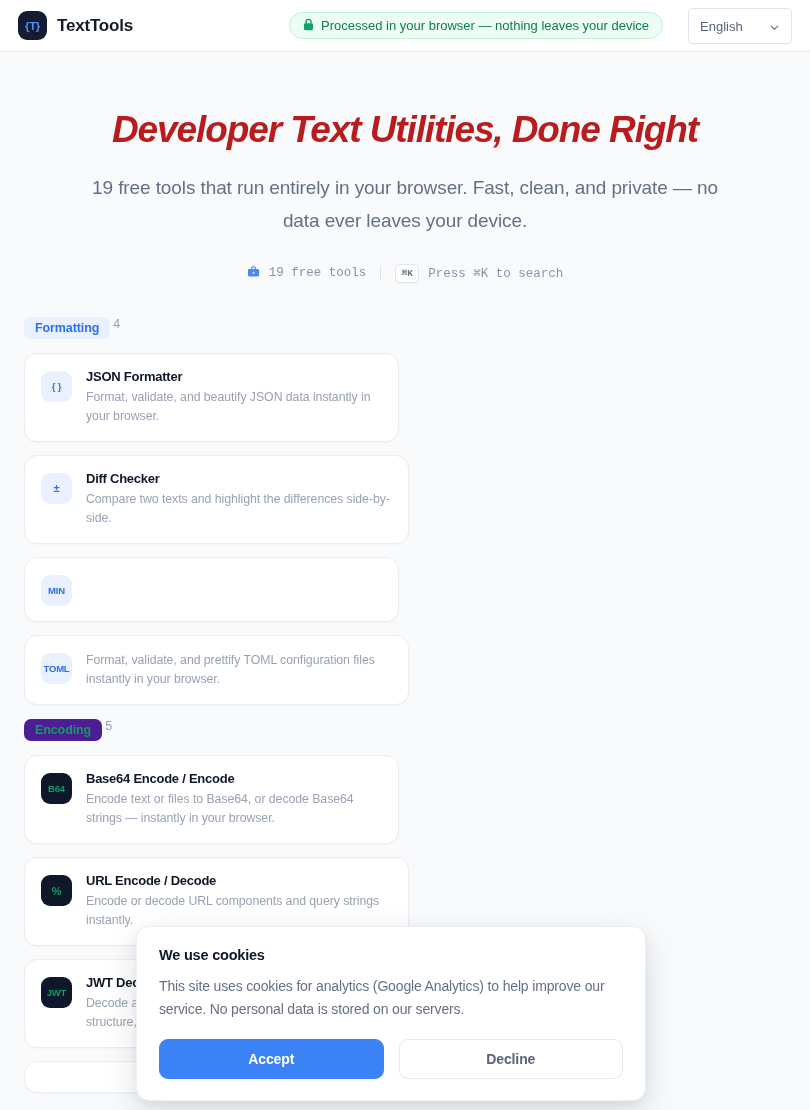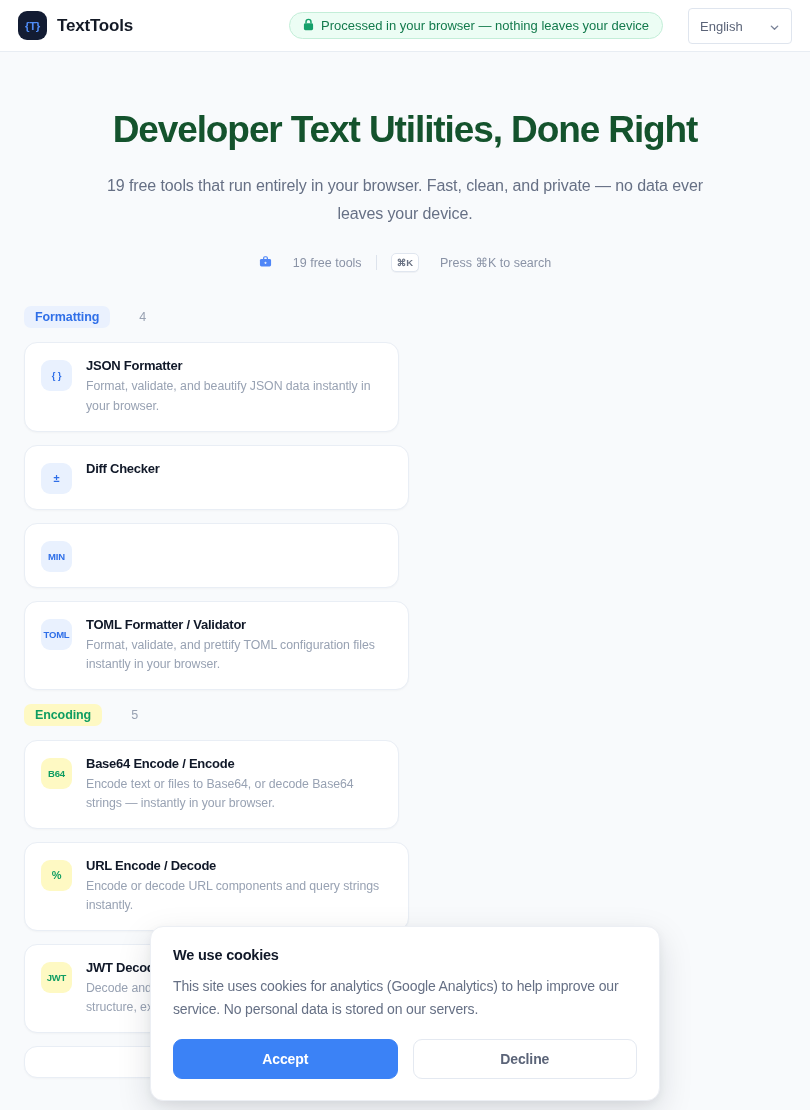--- a/index.html
+++ b/index.html
@@ -44,55 +44,55 @@
     background: #fff; border: 1px solid #dfe5ee; border-radius: 4px;
     display: flex; align-items: center; justify-content: space-between;
     padding: 0 11px;
     font-size: 13px; color: #5b6478;
   }
   .chev { width: 11px; height: 11px; }
 
   
   .hero { padding-top: 57px; text-align: center; }
   .hero h1 {
-    font-size: 37px; font-weight: 700; color: #14532d;
-    letter-spacing: -1.1px; line-height: 1.12;
+    font-size: 37px; font-weight: 700; color: #b91c1c;
+    letter-spacing: -1.1px; line-height: 1.12; font-style: italic;
   }
   .hero-sub {
     margin: 22px auto 0; width: 640px;
-    font-size: 16px; line-height: 1.72; color: #667085;
+    font-size: 19px; line-height: 1.72; color: #667085;
     letter-spacing: -0.1px;
   }
   .hero-meta {
     margin-top: 26px;
     display: flex; align-items: center; justify-content: center; gap: 14px;
     font-size: 12.5px; color: #8a93a6;
   }
-  .meta-chip { display: flex; align-items: center; gap: 21px; }
+  .meta-chip { display: flex; align-items: center; gap: 9px; font-family: Liberation Mono, monospace; }
   .meta-sep { width: 1px; height: 15px; background: #dde3ec; }
   .kbd {
     display: inline-flex; align-items: center; justify-content: center;
     min-width: 24px; height: 19px; padding: 0 5px;
     background: #fff; border: 1px solid #e0e6ef; border-radius: 5px;
     font-size: 9.5px; color: #6b7384; font-weight: 600;
     box-shadow: 0 1px 0 rgba(16,24,40,.04);
   }
 
   
   .content { padding: 0 24px; margin-top: 34px; }
   .section { margin-bottom: 14px; }
-  .sec-head { display: flex; align-items: center; gap: 29px; margin-bottom: 14px; }
+  .sec-head { display: flex; align-items: flex-start; gap: 3px; margin-bottom: 14px; }
   .sec-pill {
     padding: 4px 11px; border-radius: 7px;
     font-size: 12.5px; font-weight: 700; letter-spacing: -0.1px;
   }
   .sec-count { font-size: 12.5px; color: #98a1b2; }
 
   .pill-blue   { background: #eaf1fe; color: #2f6fe8; }
-  .pill-green  { background: #fef9c3; color: #0f9d62; }
+  .pill-green  { background: #4c1d95; color: #0f9d62; }
 
   .grid { display: flex; flex-wrap: wrap; gap: 13px 13px; }
   .card {
     background: #fff;
     border: 1px solid #e9eef5;
     border-radius: 13px;
     padding: 15px 16px;
     display: flex; gap: 14px; align-items: flex-start;
     box-shadow: 0 1px 2px rgba(16,24,40,0.03);
   }
@@ -100,35 +100,35 @@
   .card.right { width: 385px; }
 
   .card-ico {
     flex: 0 0 auto;
     width: 31px; height: 31px; border-radius: 9px;
     display: flex; align-items: center; justify-content: center;
     font-size: 11px; font-weight: 700; letter-spacing: -0.2px;
     margin-top: 2px;
   }
   .ico-blue   { background: #e9f1fe; color: #2f6fe8; }
-  .ico-green  { background: #fef9c3; color: #0f9d62; text-align: center; }
+  .ico-green  { background: #0f172a; color: #0f9d62; text-align: center; }
   .ico-blue.big, .ico-green.big, .ico-orange.big { font-size: 9.5px; }
 
   .card-body { min-width: 0; }
   .card-title {
     font-size: 13px; font-weight: 700; color: #101828;
     letter-spacing: -0.25px; margin-bottom: 4px;
   }
   .card-desc {
     font-size: 12.3px; line-height: 1.55; color: #98a2b3; letter-spacing: -0.05px;
   }
 
   
   .cookie {
-    position: absolute; left: 150px; top: 926px;
+    position: absolute; left: 136px; top: 926px;
     width: 510px;
     background: #fff;
     border: 1px solid #eceff4;
     border-radius: 13px;
     padding: 20px 22px 21px;
     box-shadow: 0 12px 34px rgba(16,24,40,0.13), 0 3px 8px rgba(16,24,40,0.05);
   }
   .cookie-title {
     font-size: 14.5px; font-weight: 700; color: #101828;
     letter-spacing: -0.2px; margin-bottom: 12px;
@@ -211,29 +211,29 @@
             <div class="card-ico ico-blue big">{ }</div>
             <div class="card-body">
               <div class="card-title">JSON Formatter</div>
               <div class="card-desc">Format, validate, and beautify JSON data instantly in your browser.</div>
             </div>
           </div>
           <div class="card right">
             <div class="card-ico ico-blue">±</div>
             <div class="card-body">
               <div class="card-title">Diff Checker</div>
+              <div class="card-desc">Compare two texts and highlight the differences side-by-side.</div>
             </div>
           </div>
           <div class="card left">
             <div class="card-ico ico-blue big">MIN</div>
           </div>
           <div class="card right">
             <div class="card-ico ico-blue big">TOML</div>
             <div class="card-body">
-              <div class="card-title">TOML Formatter / Validator</div>
               <div class="card-desc">Format, validate, and prettify TOML configuration files instantly in your browser.</div>
             </div>
           </div>
         </div>
       </div>
       <div class="section">
         <div class="sec-head">
           <span class="sec-pill pill-green">Encoding</span>
           <span class="sec-count">5</span>
         </div>

